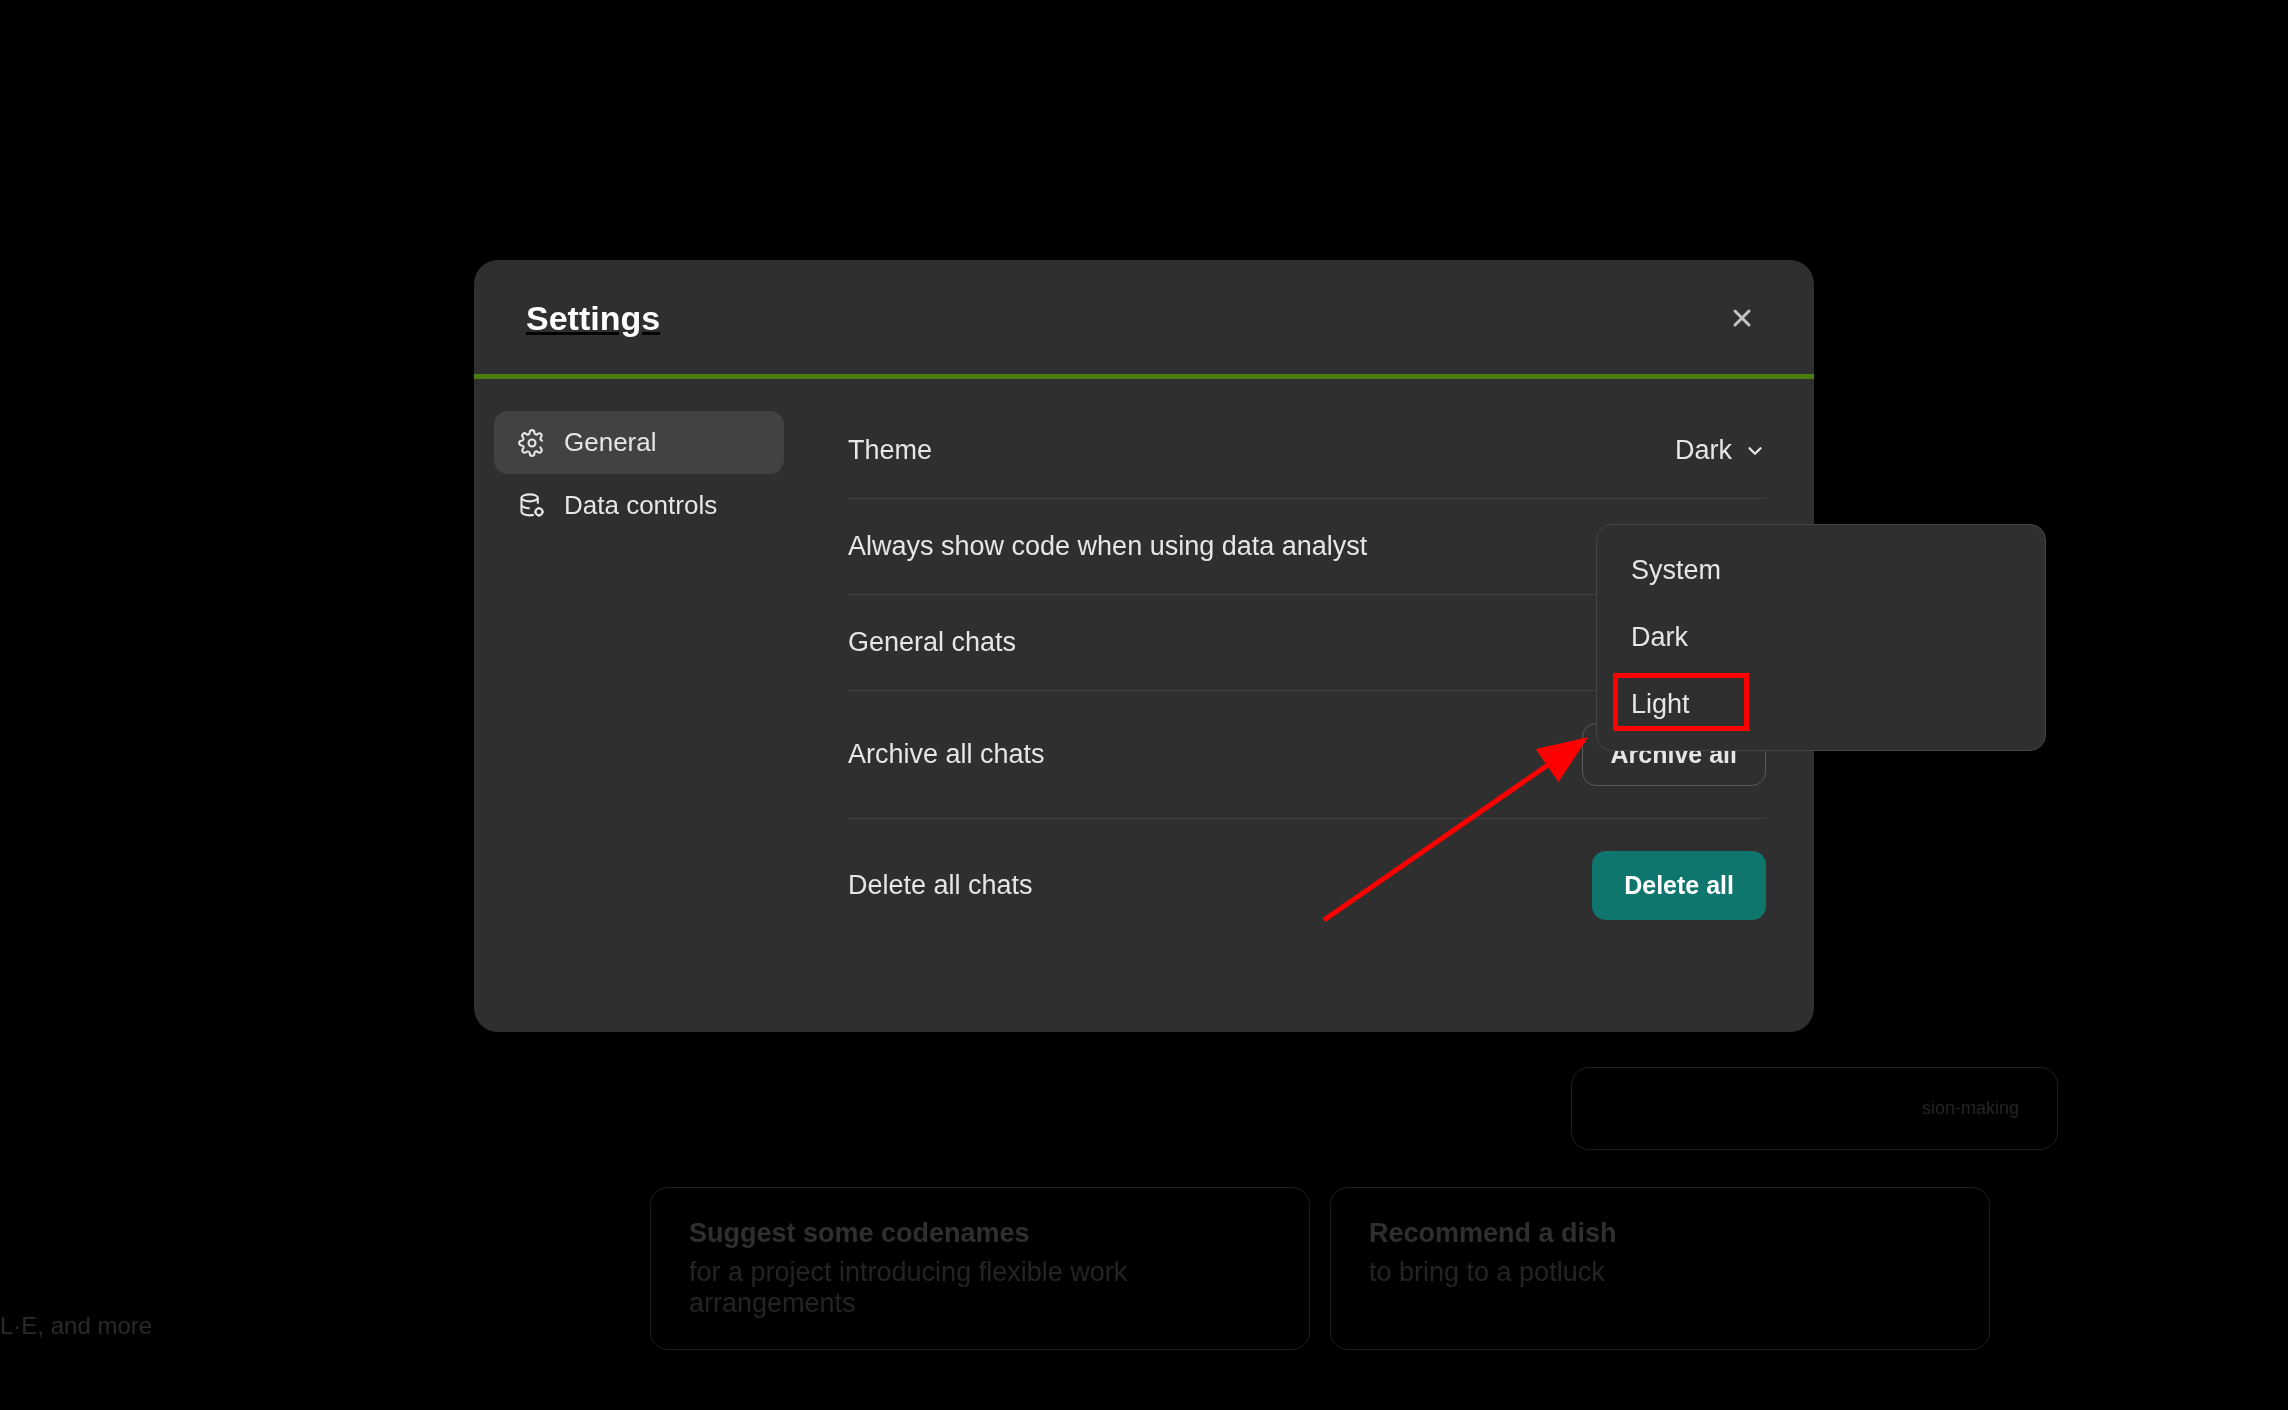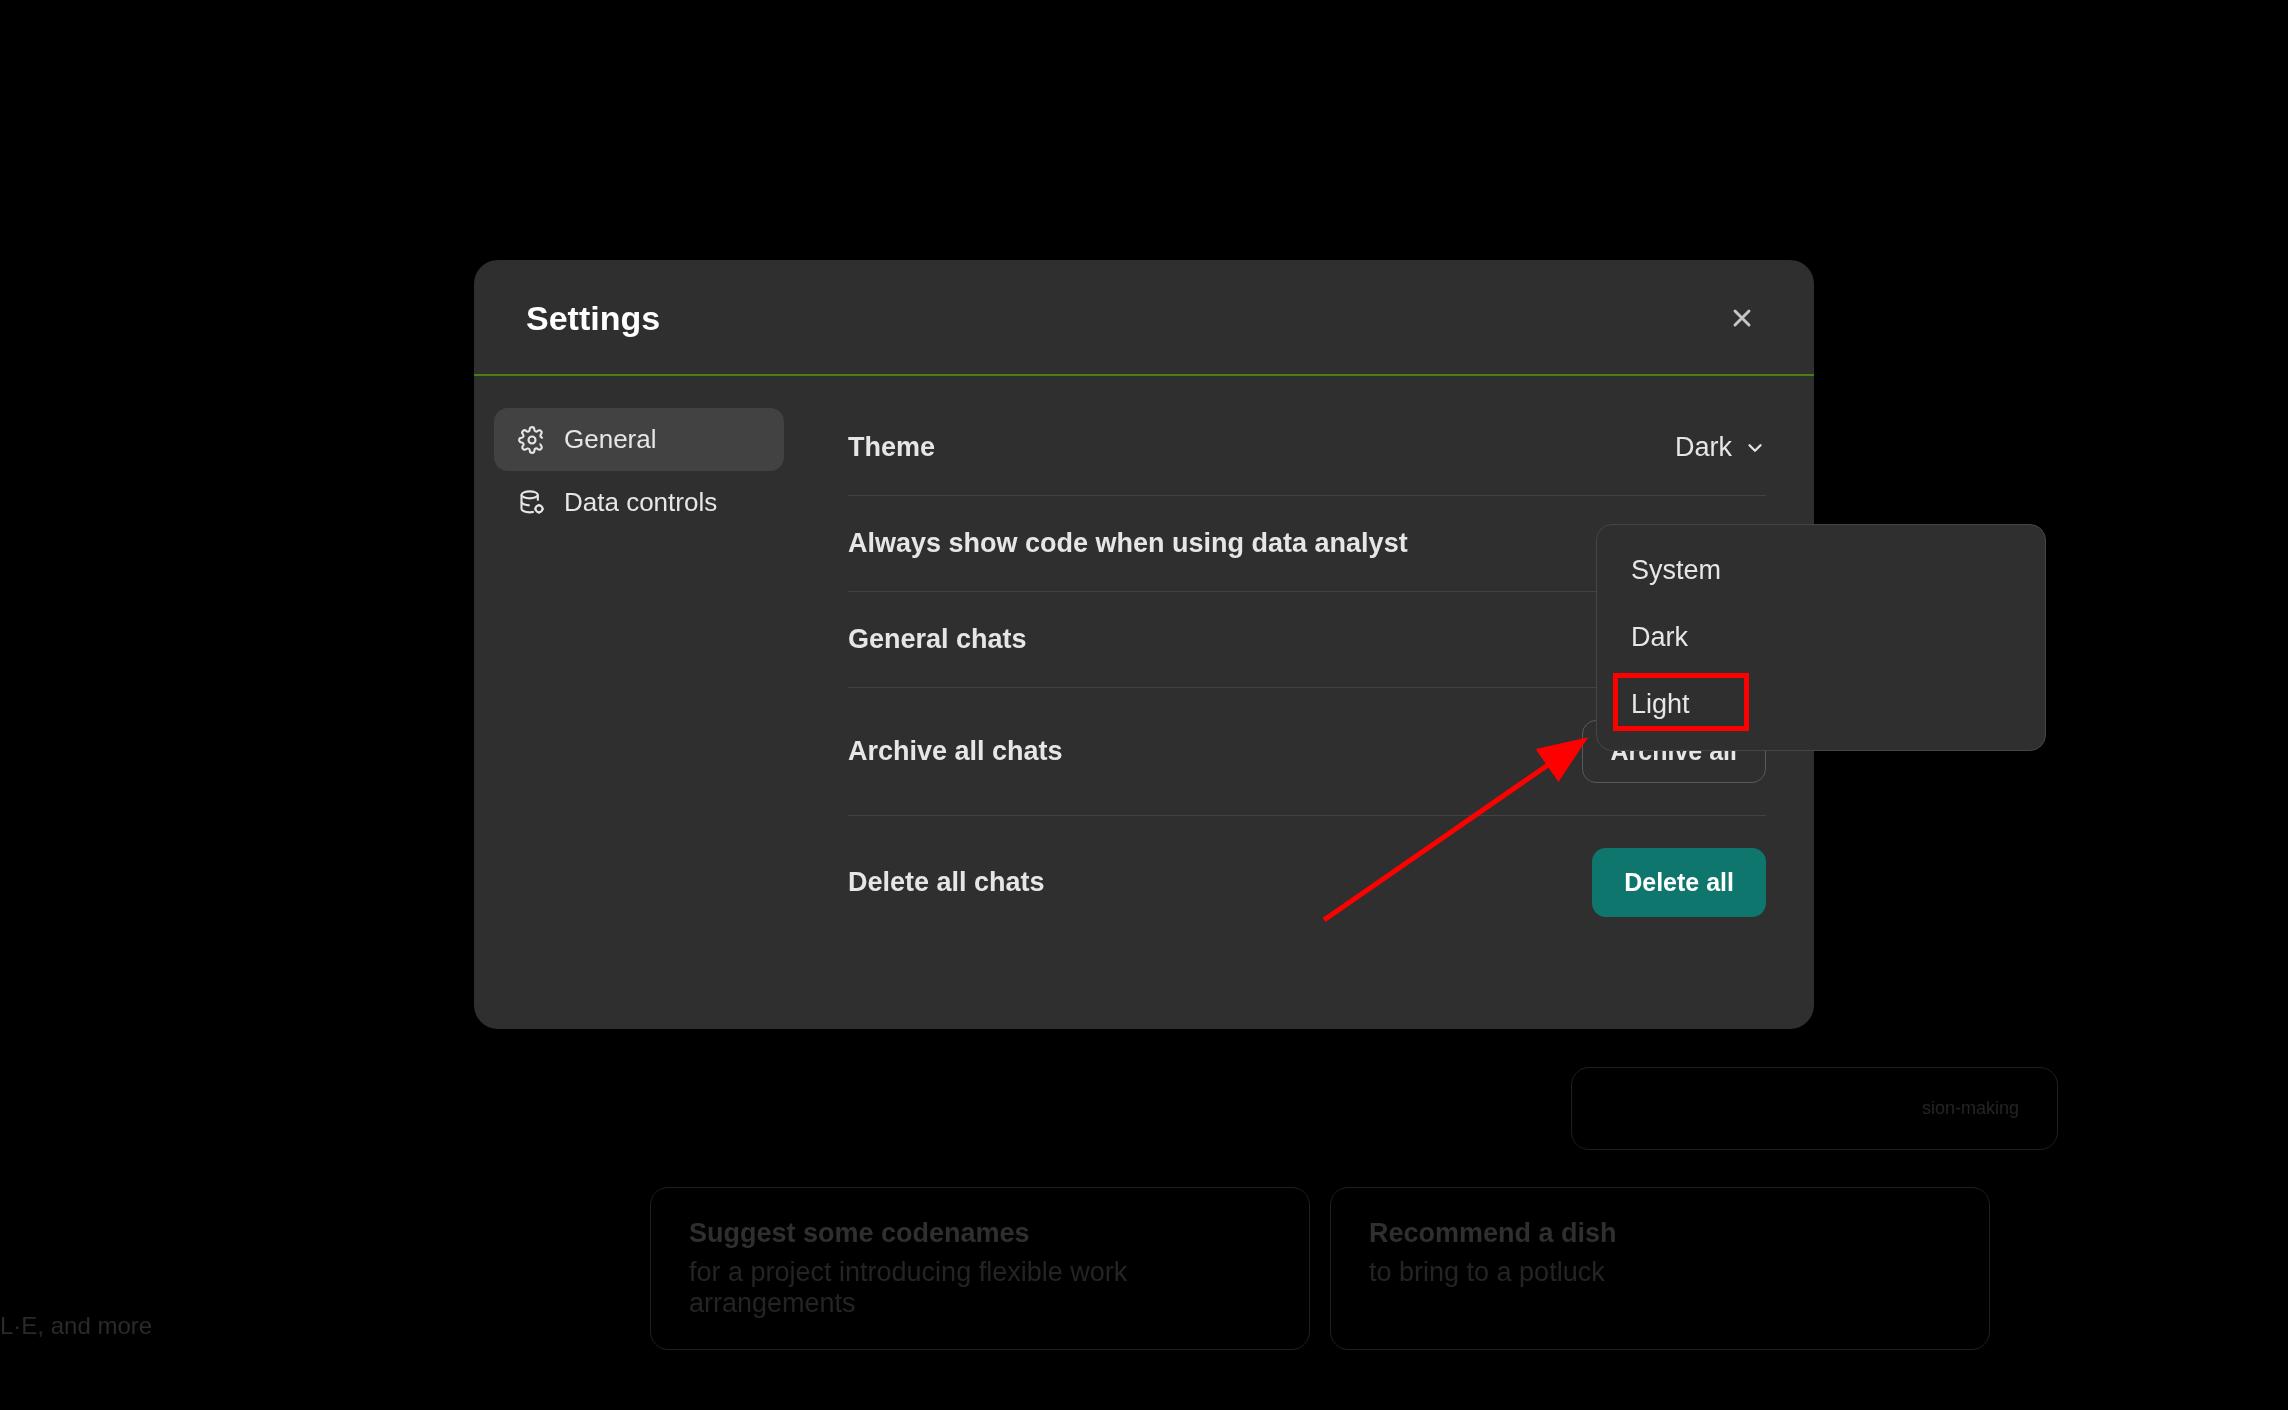--- a/index.html
+++ b/index.html
@@ -91,21 +91,22 @@
       border-radius: 24px;
       overflow: visible;
       position: relative;
     }
 
     .modal-header {
       display: flex;
       align-items: center;
       justify-content: space-between;
       padding: 38px 52px 36px 52px;
-      border-bottom: 2px solid #4d7c0f;
+      border-bottom: 5px solid #4d7c0f;
+      text-decoration: underline;
     }
 
     .modal-title {
       color: #ffffff;
       font-size: 34px;
       font-weight: 700;
     }
 
     .close-button {
       background: none;
@@ -173,21 +174,21 @@
       padding-top: 18px;
     }
 
     .setting-row:last-child {
       border-bottom: none;
     }
 
     .setting-label {
       color: #e6e6e6;
       font-size: 27px;
-      font-weight: 700;
+      font-weight: 400;
       text-align: center;
     }
 
     .theme-select {
       display: flex;
       align-items: center;
       gap: 12px;
       color: #e6e6e6;
       font-size: 27px;
       cursor: pointer;

